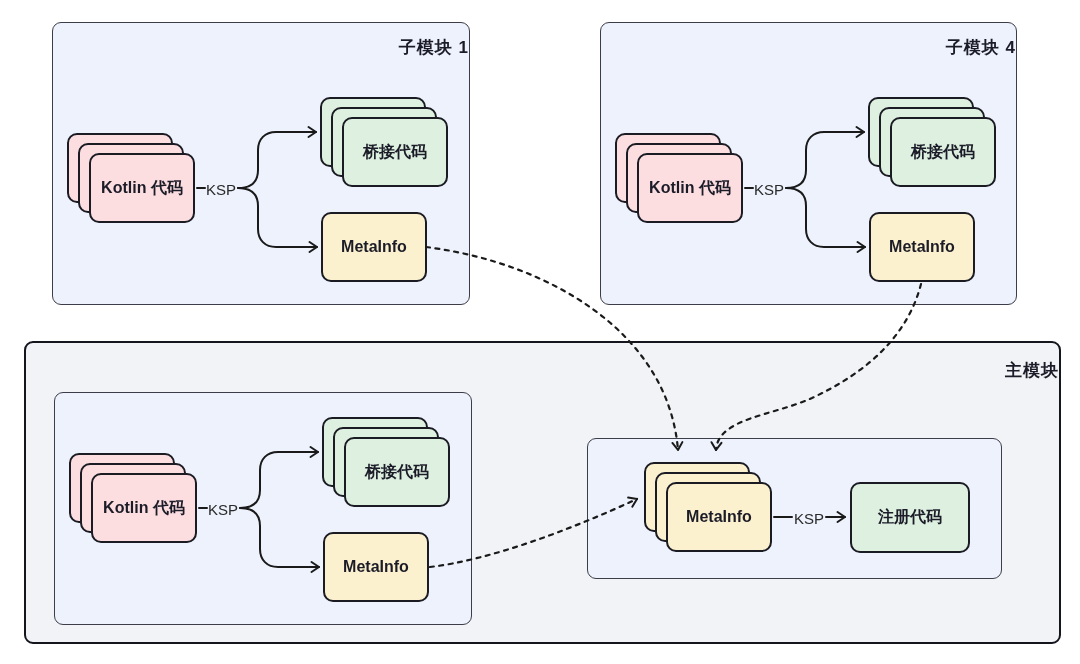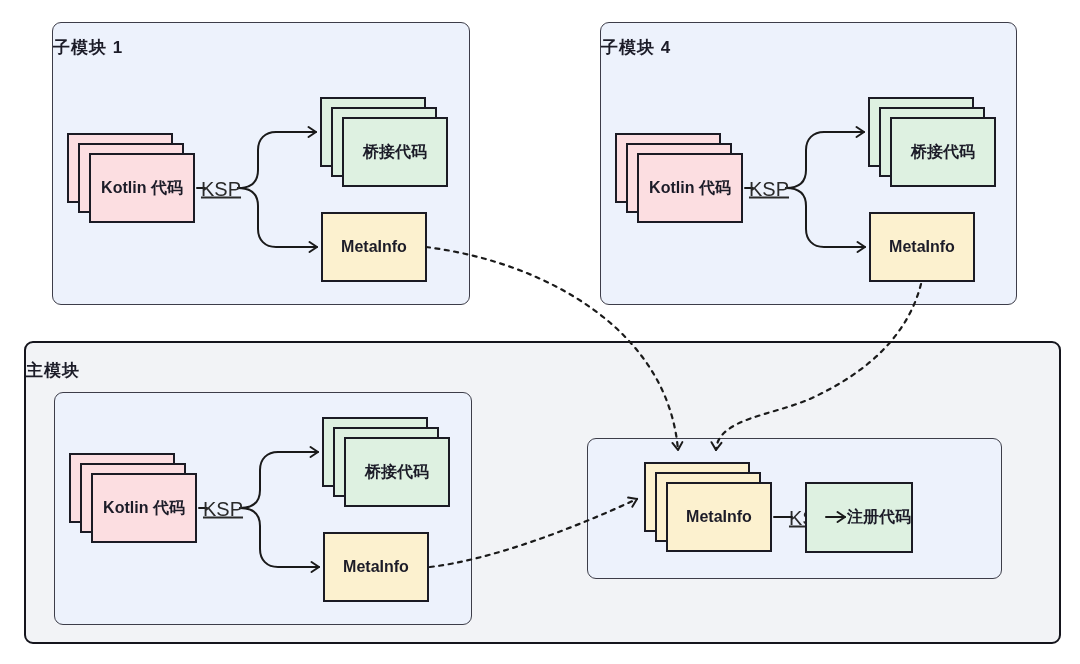--- a/index.html
+++ b/index.html
@@ -21,27 +21,27 @@
   }
   .sub1{left:52px;top:22px;width:416px;height:281px;}
   .sub2{left:600px;top:22px;width:415px;height:281px;}
   .mainbox{
     position:absolute;left:24px;top:341px;width:1033px;height:299px;
     background:var(--main-fill);border:2.5px solid var(--main-border);border-radius:9px;
   }
   .inner1{left:54px;top:392px;width:416px;height:231px;}
   .inner2{left:587px;top:438px;width:413px;height:139px;}
   .modtitle{
-    position:absolute;top:13px;left:0;width:100%;text-align:left;
+    position:absolute;top:13px;left:0;width:100%;text-align:right;
     font-size:17px;font-weight:bold;letter-spacing:1px;
   }
   .maintitle{top:16px;}
   
   .card,.stack .c{
-    box-sizing:border-box;border:2px solid var(--card-border);border-radius:0;
+    box-sizing:border-box;border:2px solid var(--card-border);border-radius:10px;
     width:106px;height:70px;position:absolute;
   }
   .stack{position:absolute;width:128px;height:90px;}
   .stack .c1{left:0;top:0;}
   .stack .c2{left:11px;top:10px;}
   .stack .c3{left:22px;top:20px;display:flex;align-items:center;justify-content:center;}
   .pink .c{background:var(--pink-fill);text-align:center;}
   .green .c{background:var(--green-fill);}
   .yellowstack .c{background:var(--yellow-fill);}
   .card{display:flex;align-items:center;justify-content:center;}
@@ -51,28 +51,28 @@
   
   .pipeline{position:absolute;width:381px;height:185px;}
   .p-sub1{left:67px;top:97px;}
   .p-sub2{left:615px;top:97px;}
   .p-main{left:69px;top:417px;}
   .pipeline .stack.pink{left:0;top:36px;}
   .pipeline .stack.green{left:253px;top:0;}
   .pipeline .card.yellow{left:254px;top:115px;}
   .ksplabel{
     position:absolute;transform:translate(-50%,-50%);
-    font-size:20px;color:var(--ksp-text);white-space:nowrap;text-decoration:underline;
+    font-size:15px;color:var(--ksp-text);white-space:nowrap;
   }
   .pipeline .ksplabel{left:154px;top:92px;}
   .ksp-merged{left:809px;top:518px;}
   .forksvg{position:absolute;left:0;top:0;pointer-events:none;}
   
   .stack.merged{left:644px;top:462px;}
-  .card.register{left:805px;top:482px;width:108px;height:71px;justify-content:flex-end;}
+  .card.register{left:850px;top:482px;width:120px;height:71px;}
   
   .overlay{position:absolute;left:0;top:0;pointer-events:none;}
   .ln{fill:none;stroke:var(--arrow);stroke-width:2;stroke-linecap:round;stroke-linejoin:round;}
   .dotted{stroke-dasharray:4 5.5;stroke-width:2.2;}
   #arw polyline{fill:none;stroke:var(--arrow);stroke-width:2;stroke-linecap:round;stroke-linejoin:round;}
 </style>
 </head>
 <body>
 
 <svg width="0" height="0" style="position:absolute" aria-hidden="true">

